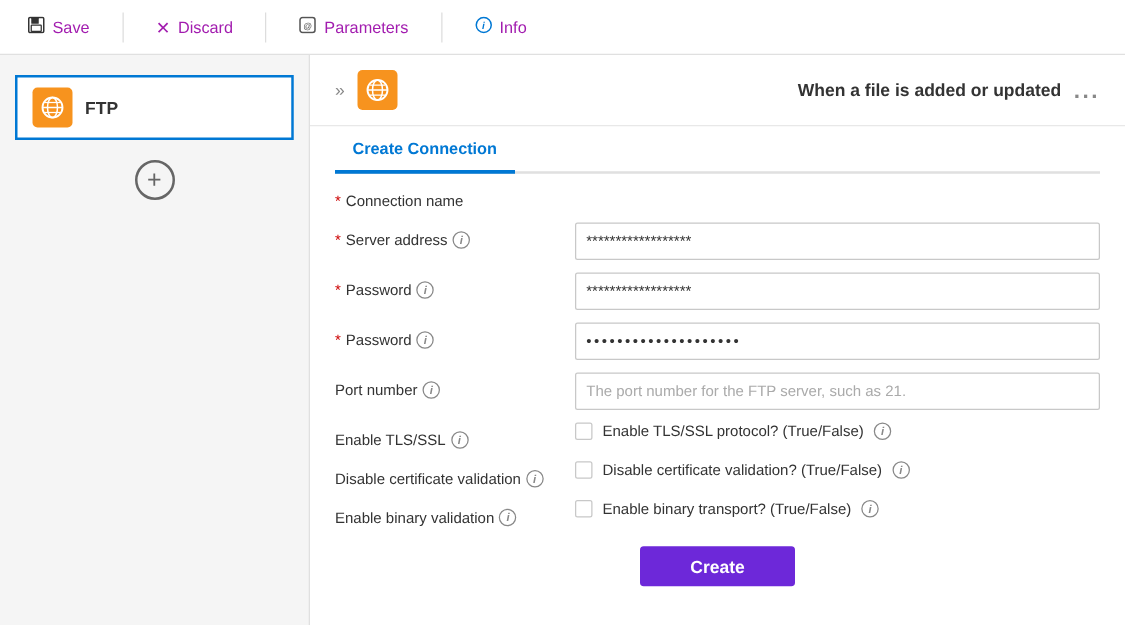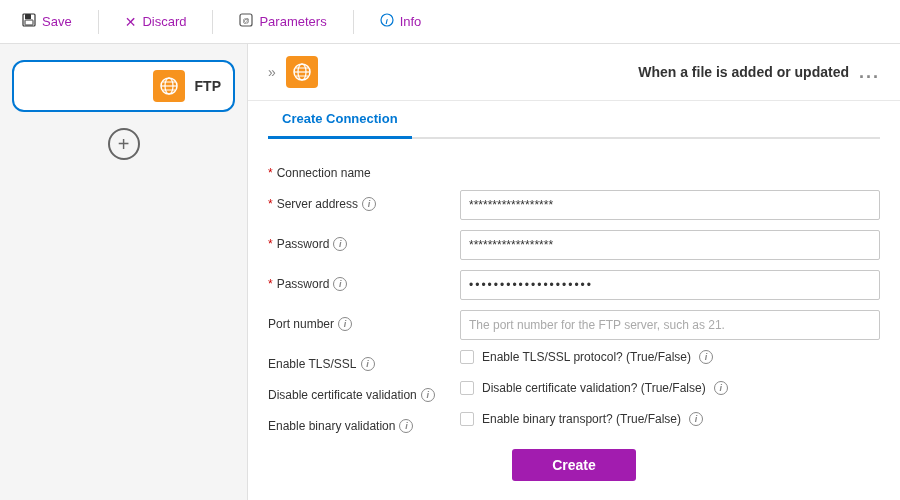--- a/index.html
+++ b/index.html
@@ -54,24 +54,23 @@
       padding: 16px 12px;
       gap: 16px;
     }
     .ftp-card {
       display: flex;
       align-items: center;
       gap: 10px;
       width: 100%;
       padding: 8px 12px;
       border: 2px solid #0078d4;
-      border-radius: 12px;
-      background: #fff;
-      cursor: pointer;
-      justify-content: flex-end;
+      border-radius: 0;
+      background: #fff;
+      cursor: pointer;
     }
     .ftp-icon-box {
       width: 32px;
       height: 32px;
       background: #f7931e;
       border-radius: 4px;
       display: flex;
       align-items: center;
       justify-content: center;
       color: #fff;
@@ -147,21 +146,21 @@
     .form-panel {
       padding: 0 20px 16px 20px;
       overflow-y: auto;
       flex: 1;
     }
 
     
     .tabs {
       display: flex;
       border-bottom: 2px solid #e0e0e0;
-      margin-bottom: 20px;
+      margin-bottom: 8px;
     }
     .tab {
       padding: 10px 14px;
       cursor: pointer;
       font-size: 13px;
       color: #555;
       border-bottom: 3px solid transparent;
       margin-bottom: -2px;
     }
     .tab.active {
@@ -241,21 +240,21 @@
     }
     .form-checkbox:checked { background: #0078d4; border-color: #0078d4; }
 
     
     .create-btn-row {
       display: flex;
       justify-content: center;
       margin-top: 16px;
     }
     .create-btn {
-      background: #a21caf;
+      background: #6d28d9;
       color: #fff;
       border: none;
       border-radius: 3px;
       padding: 8px 40px;
       font-size: 14px;
       font-weight: 600;
       cursor: pointer;
     }
 
     

